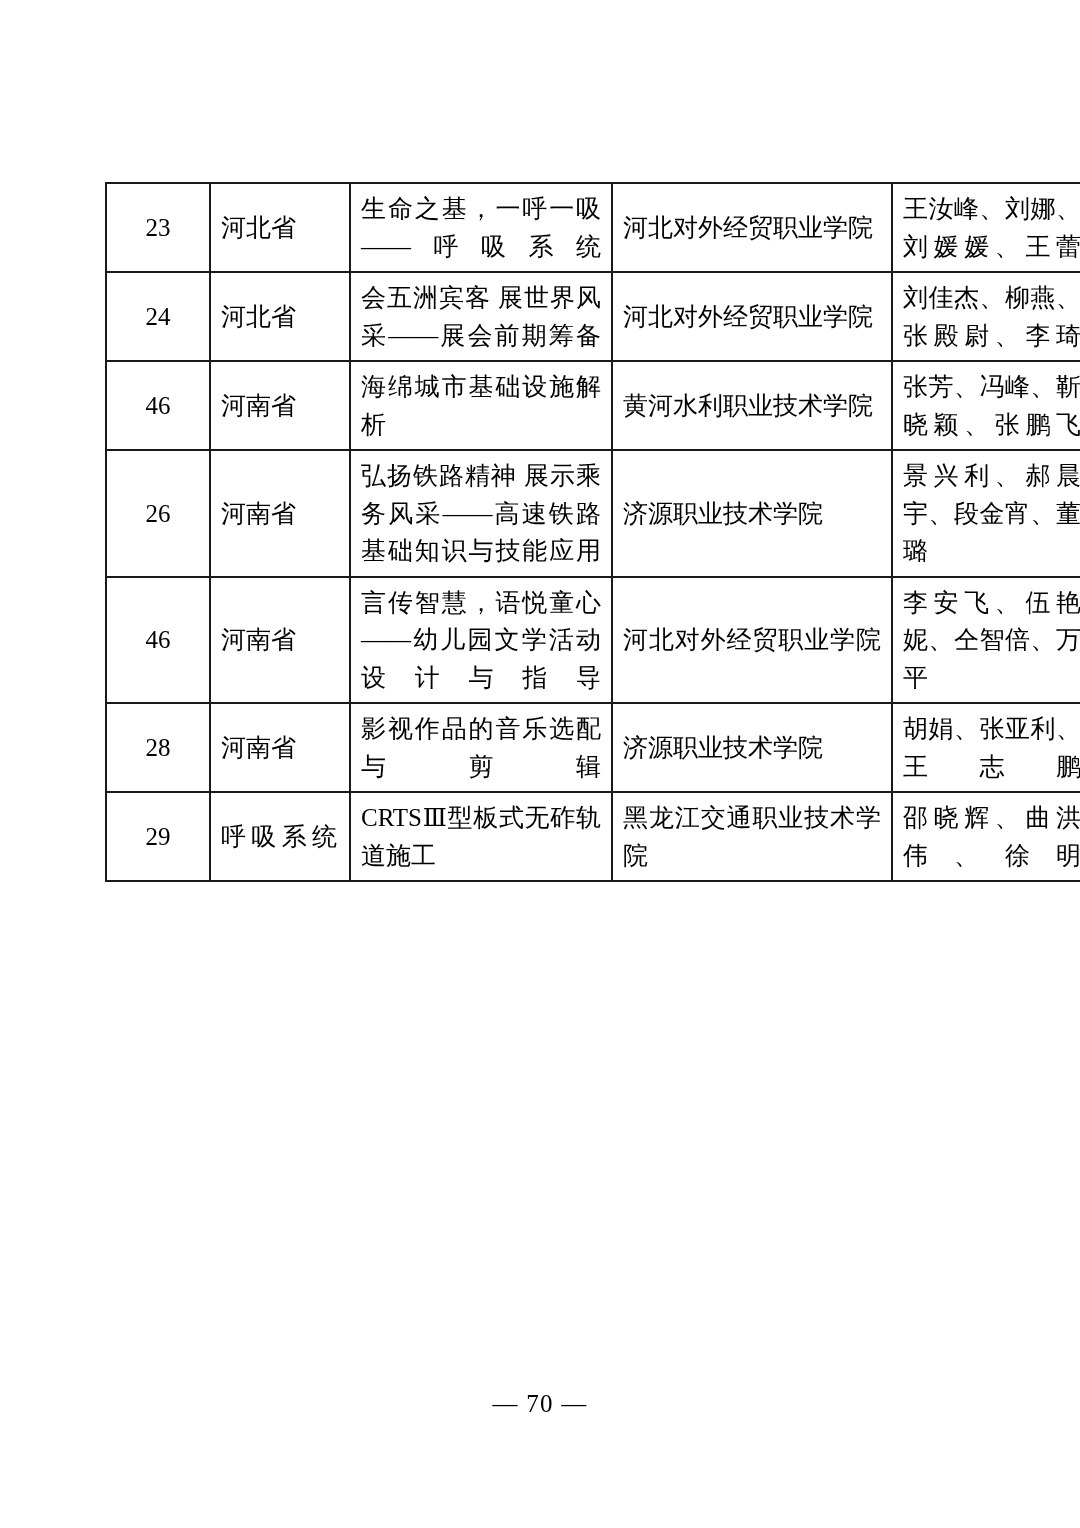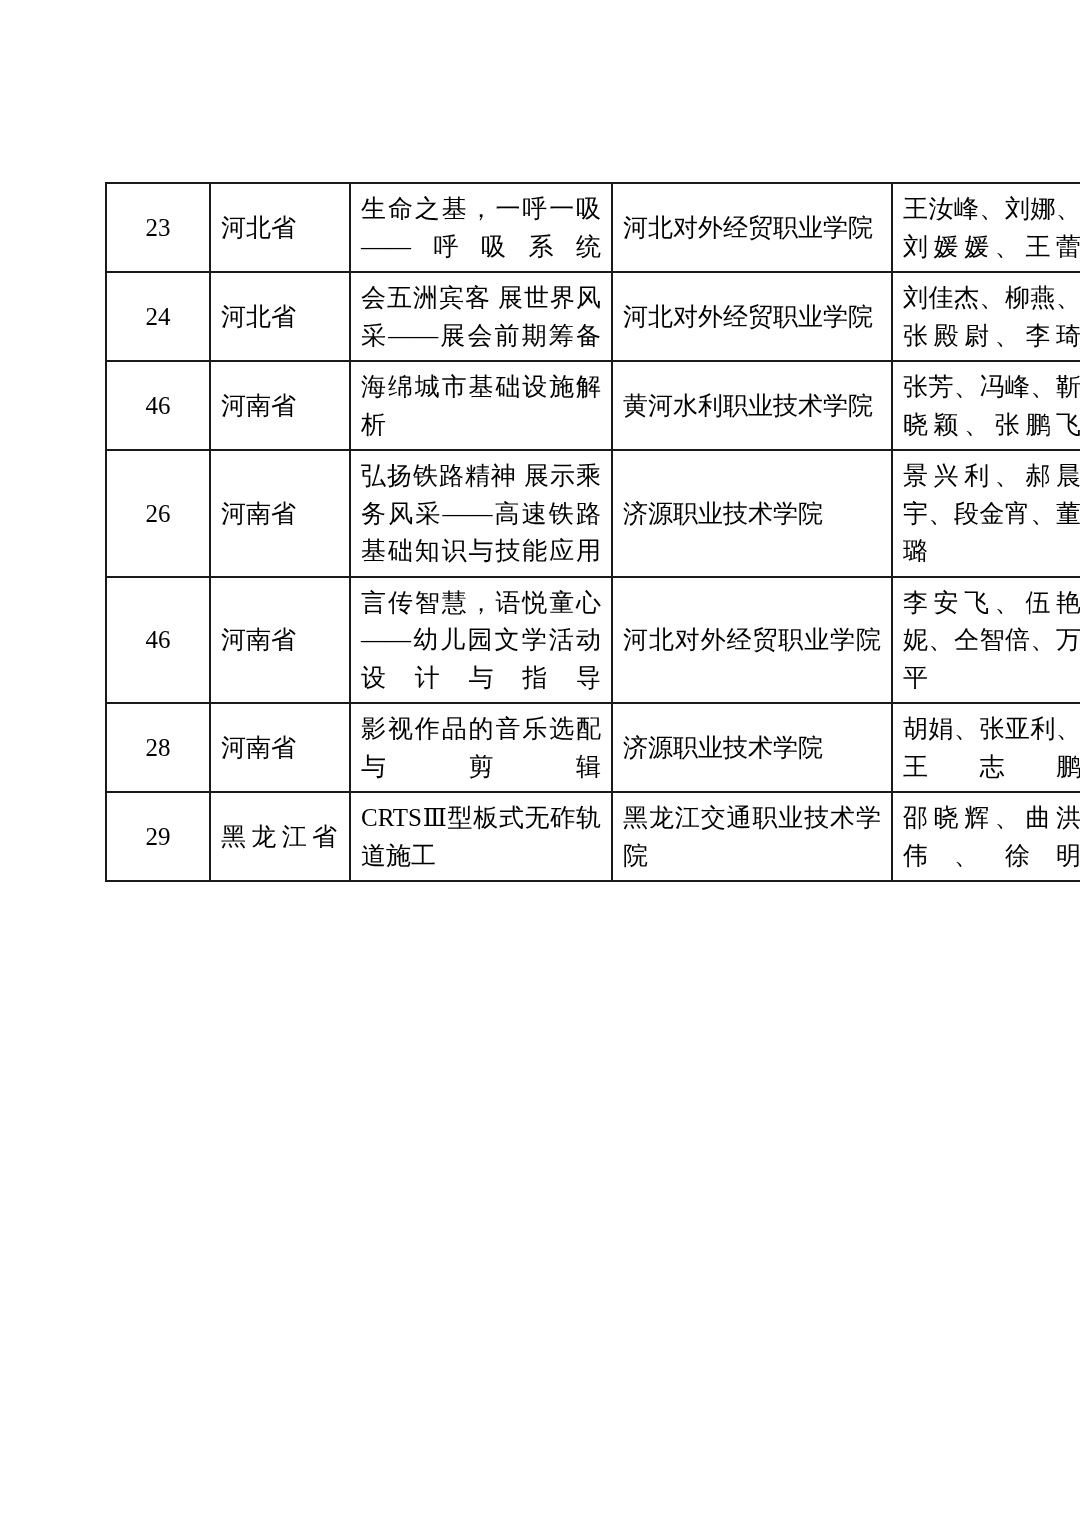--- a/index.html
+++ b/index.html
@@ -116,23 +116,24 @@
       <tr>
         <td class="col-index">28</td>
         <td class="col-province">河南省</td>
         <td class="col-title just-both">影视作品的音乐选配与剪辑</td>
         <td class="col-school">济源职业技术学院</td>
         <td class="col-people just-both">胡娟、张亚利、王志鹏</td>
       </tr>
 
       <tr>
         <td class="col-index">29</td>
-        <td class="col-province spaced">黑龙江省</td>
+        <td class="col-province spaced">呼吸系统</td>
         <td class="col-title">CRTSⅢ型板式无砟轨道施工</td>
         <td class="col-school">黑龙江交通职业技术学院</td>
         <td class="col-people just-both">邵晓辉、曲洪伟、徐明</td>
       </tr>
 
     </tbody>
   </table>
 
+  <div class="footer">— 70 —</div>
 
 </div>
 
 </body></html>

